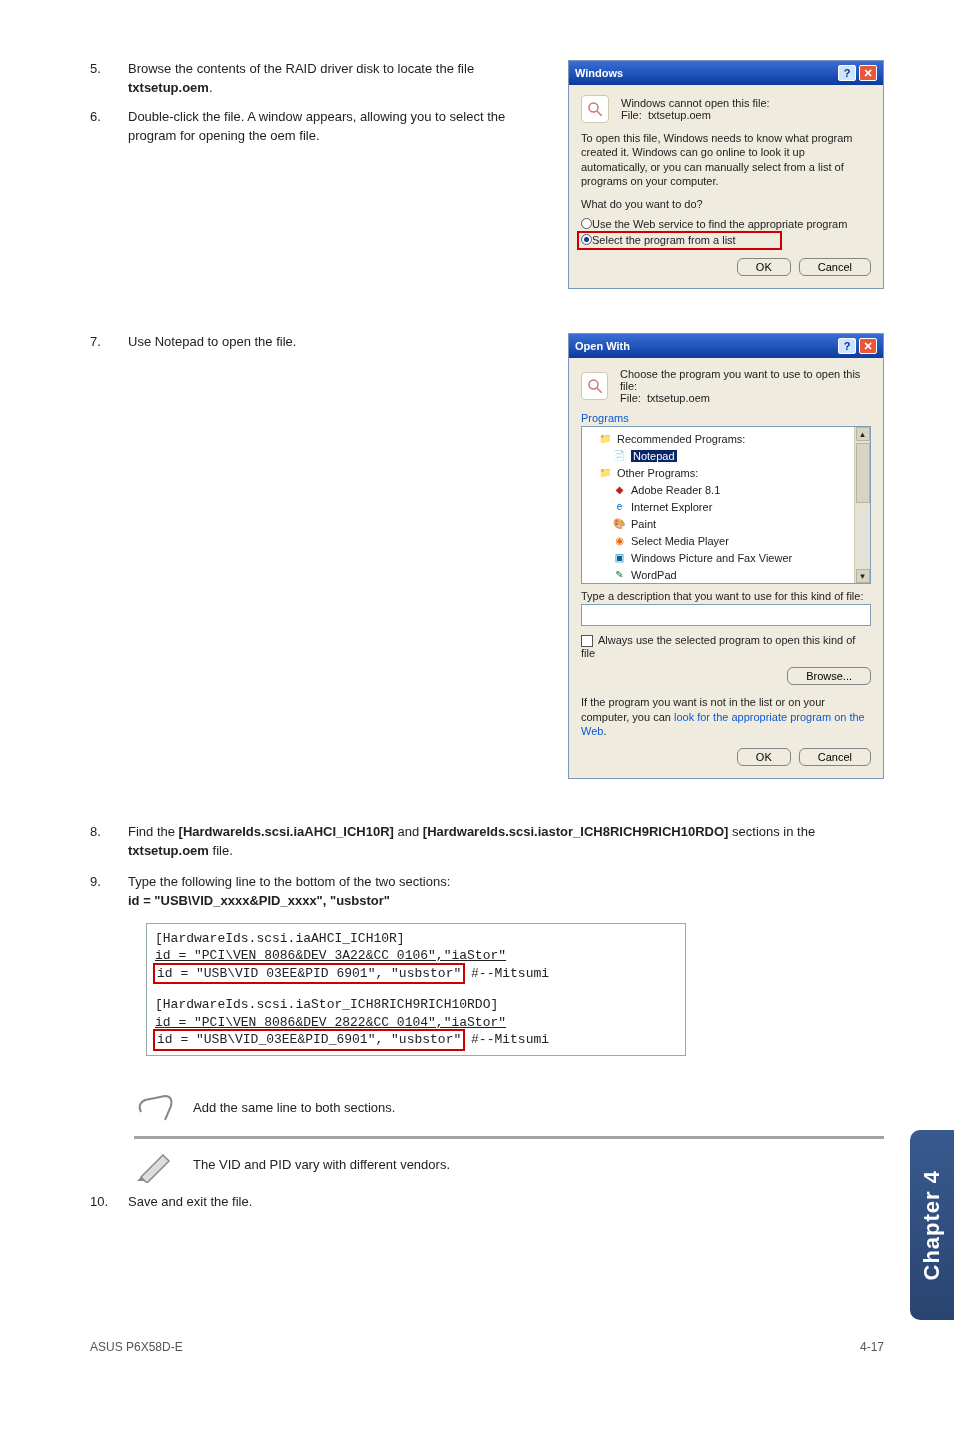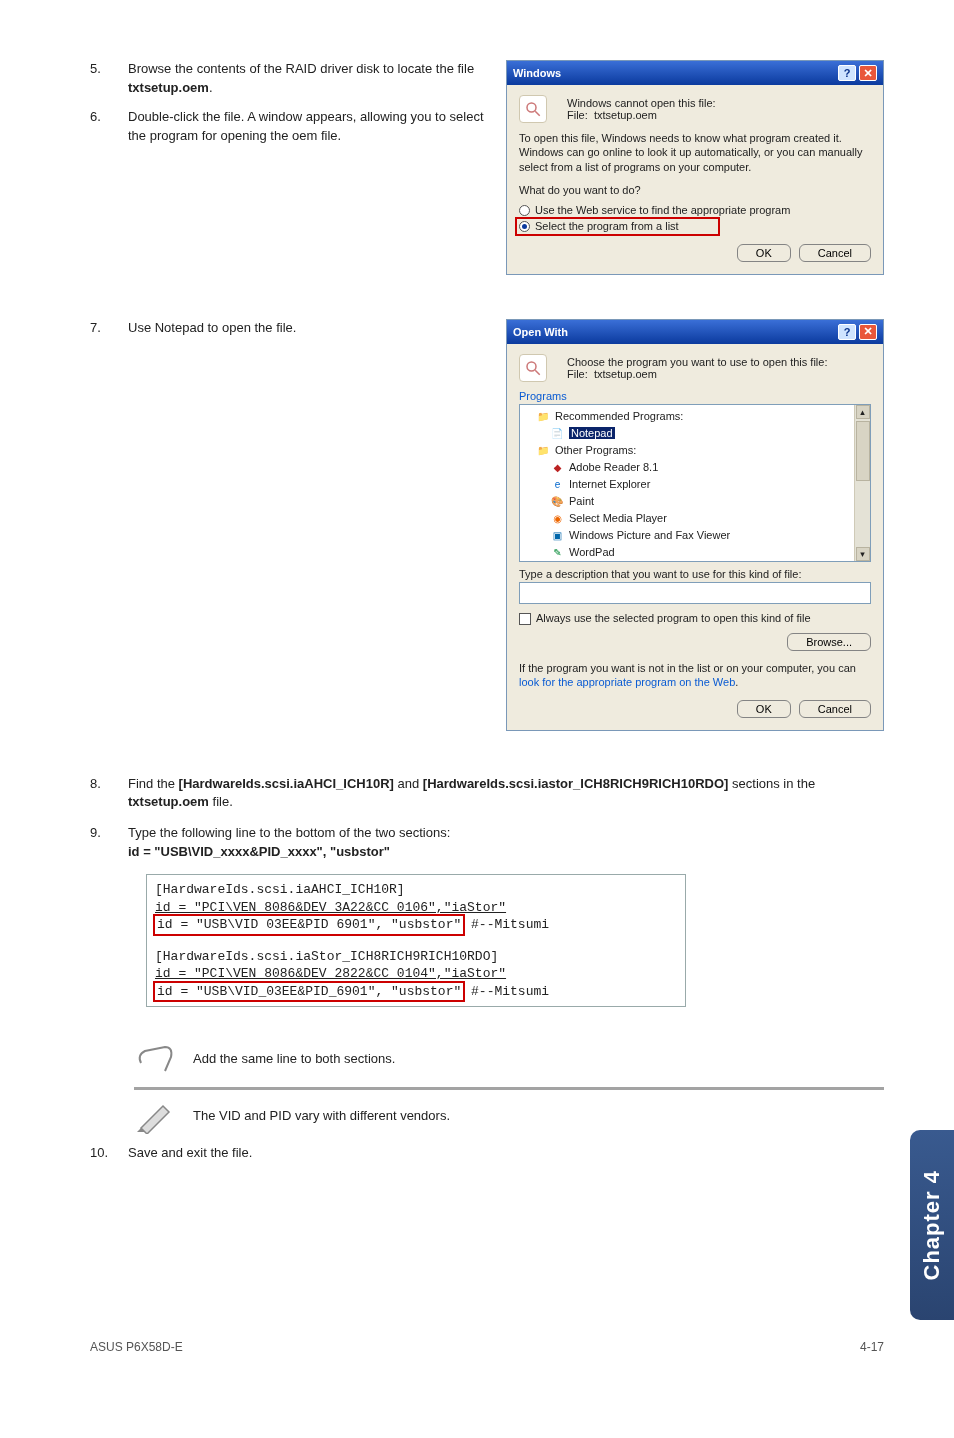--- a/index.html
+++ b/index.html
@@ -4,33 +4,33 @@
 <style>
 *{box-sizing:border-box;margin:0;padding:0}
 body{font-family:Arial,Helvetica,sans-serif;font-size:13px;color:#222;background:#fff;width:954px;position:relative}
 .page{padding:60px 70px 30px 90px;min-height:1380px;position:relative}
 .two-col{display:flex;gap:18px;margin-bottom:26px}
 .step-col{flex:1}
 .step{display:flex;margin-bottom:10px;line-height:1.45}
 .num{width:38px;flex-shrink:0}
 .txt{flex:1}
 .txt b{font-weight:bold}
-.img-col{width:378px;flex-shrink:0}
+.img-col{width:316px;flex-shrink:0}
 .dialog{border:1px solid #7a98b8;background:#EFEBDE;font-size:11px;color:#222;margin-bottom:18px}
 .dlg-title{background:linear-gradient(180deg,#3a6fd7 0%,#0b3a9e 100%);color:#fff;font-weight:bold;padding:4px 6px;display:flex;align-items:center;justify-content:space-between}
 .title-btns{display:flex;gap:3px}
 .title-btns span{width:18px;height:16px;display:inline-flex;align-items:center;justify-content:center;border:1px solid #fff;background:#cfe4ff;color:#09328a;font-weight:bold;font-size:11px;cursor:pointer;border-radius:2px}
 .title-btns .close{background:#e9573b;color:#fff;border-color:#fff}
 .dlg-body{padding:10px 12px 12px}
-.filerow{display:flex;align-items:center;gap:20px;margin-bottom:8px}
+.filerow{display:flex;align-items:center;gap:12px;margin-bottom:8px}
 .mag{width:28px;height:28px;border:1px solid #d0c8b0;border-radius:4px;background:#fff;display:flex;align-items:center;justify-content:center}
 .mag svg{width:18px;height:18px}
 .helptxt{margin-bottom:10px;line-height:1.3}
 .radiogrp{margin-bottom:10px}
-.radio{display:flex;align-items:flex-end;gap:5px;padding:2px 0}
+.radio{display:flex;align-items:flex-start;padding:2px 0}
 .radiocircle{width:11px;height:11px;border:1px solid #555;border-radius:50%;background:#fff;display:inline-flex;align-items:center;justify-content:center;flex-shrink:0}
 .radiocircle.sel::after{content:"";width:5px;height:5px;background:#0b3a9e;border-radius:50%}
 .red-rect{position:absolute;border:2px solid #c00;pointer-events:none}
 .btn-row{display:flex;justify-content:flex-end;gap:8px}
 .btn{border:1px solid #848484;background:#EFEBDE;padding:2px 18px;font-size:11px;border-radius:6px;cursor:pointer}
 .ow-body{padding:10px 12px 12px}
 .ow-header .proglabel{color:#0a5bd3;margin:6px 0 2px}
 .listbox{border:1px solid #7f9eb9;background:#fff;height:158px;overflow:auto;padding:3px 2px;position:relative}
 .tree-item{display:flex;align-items:center;gap:4px;padding:1px 0}
 .indent1{padding-left:14px}

